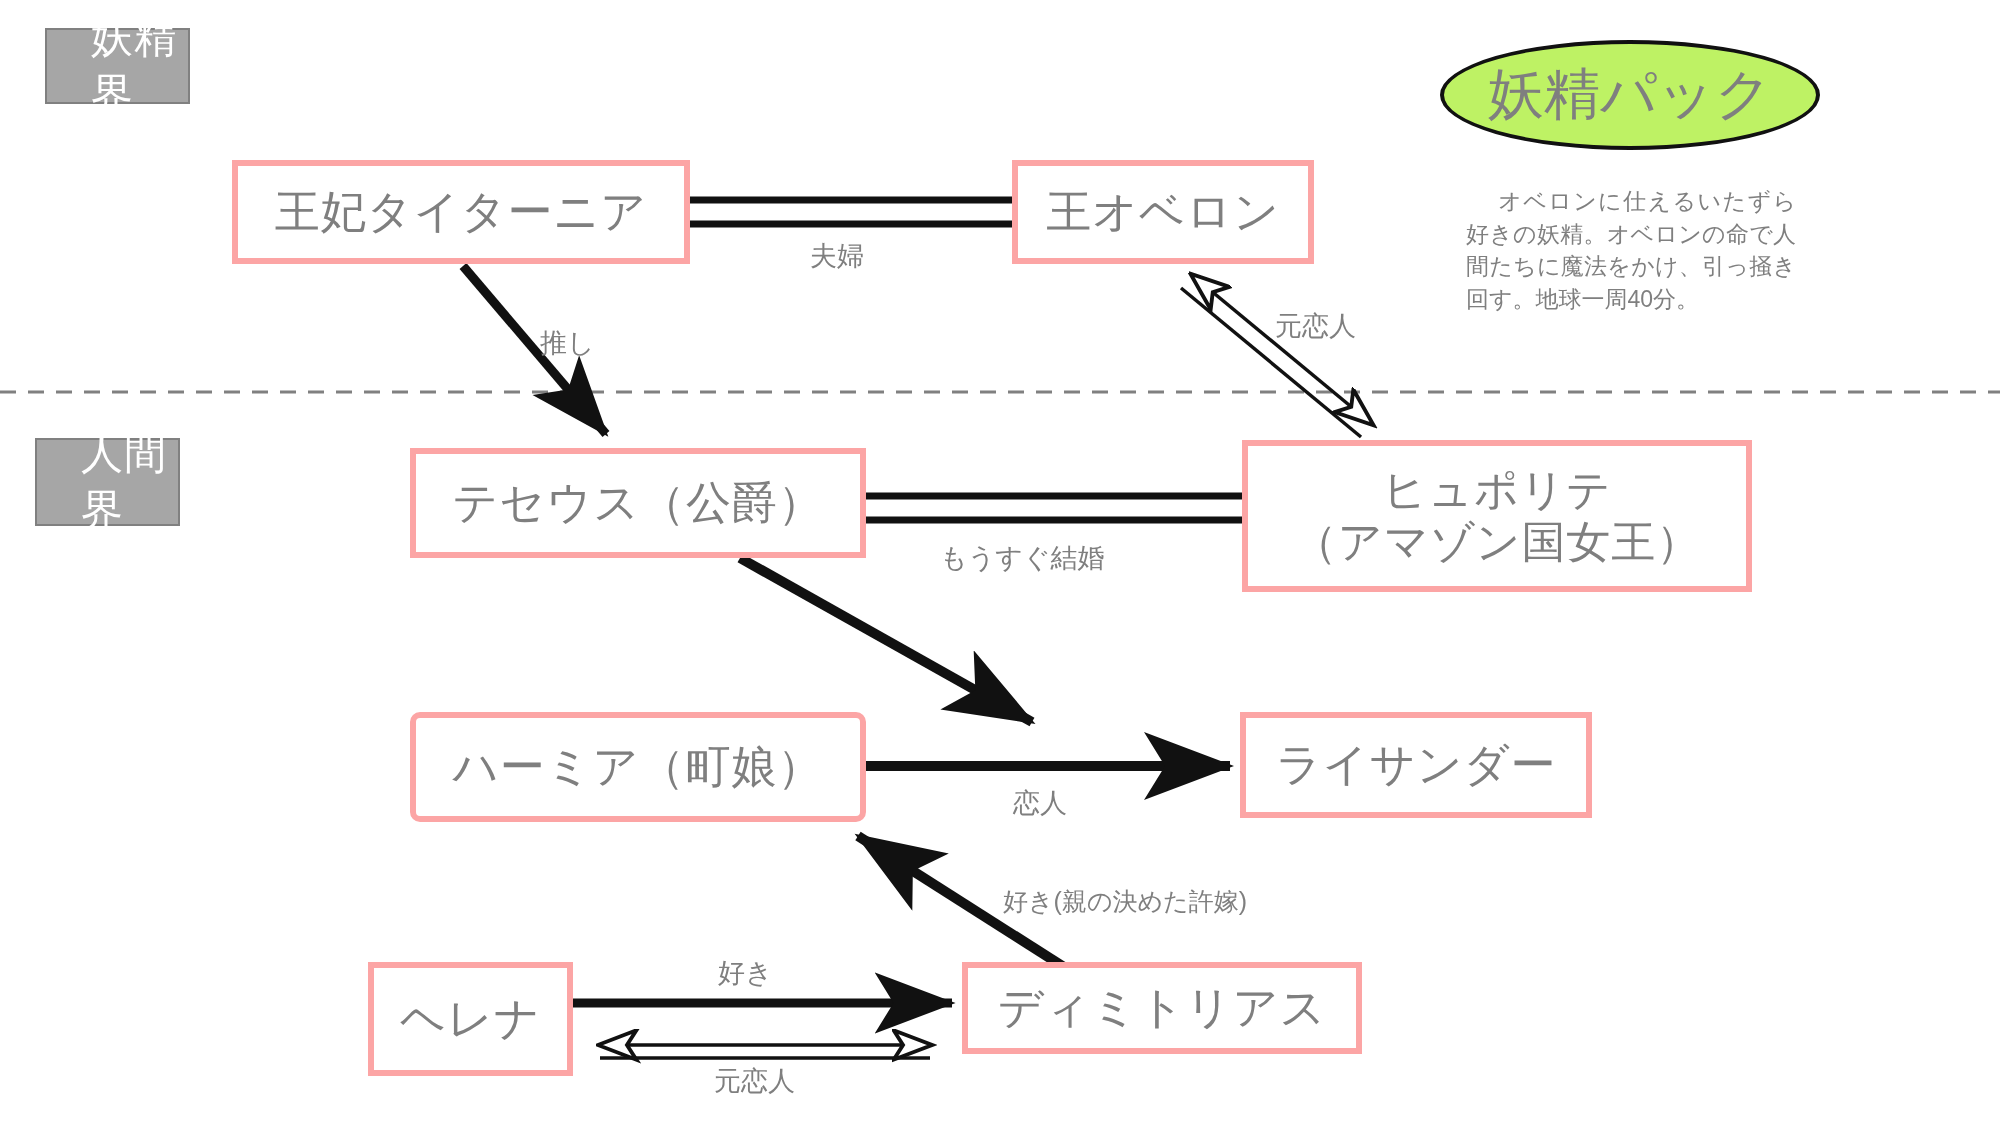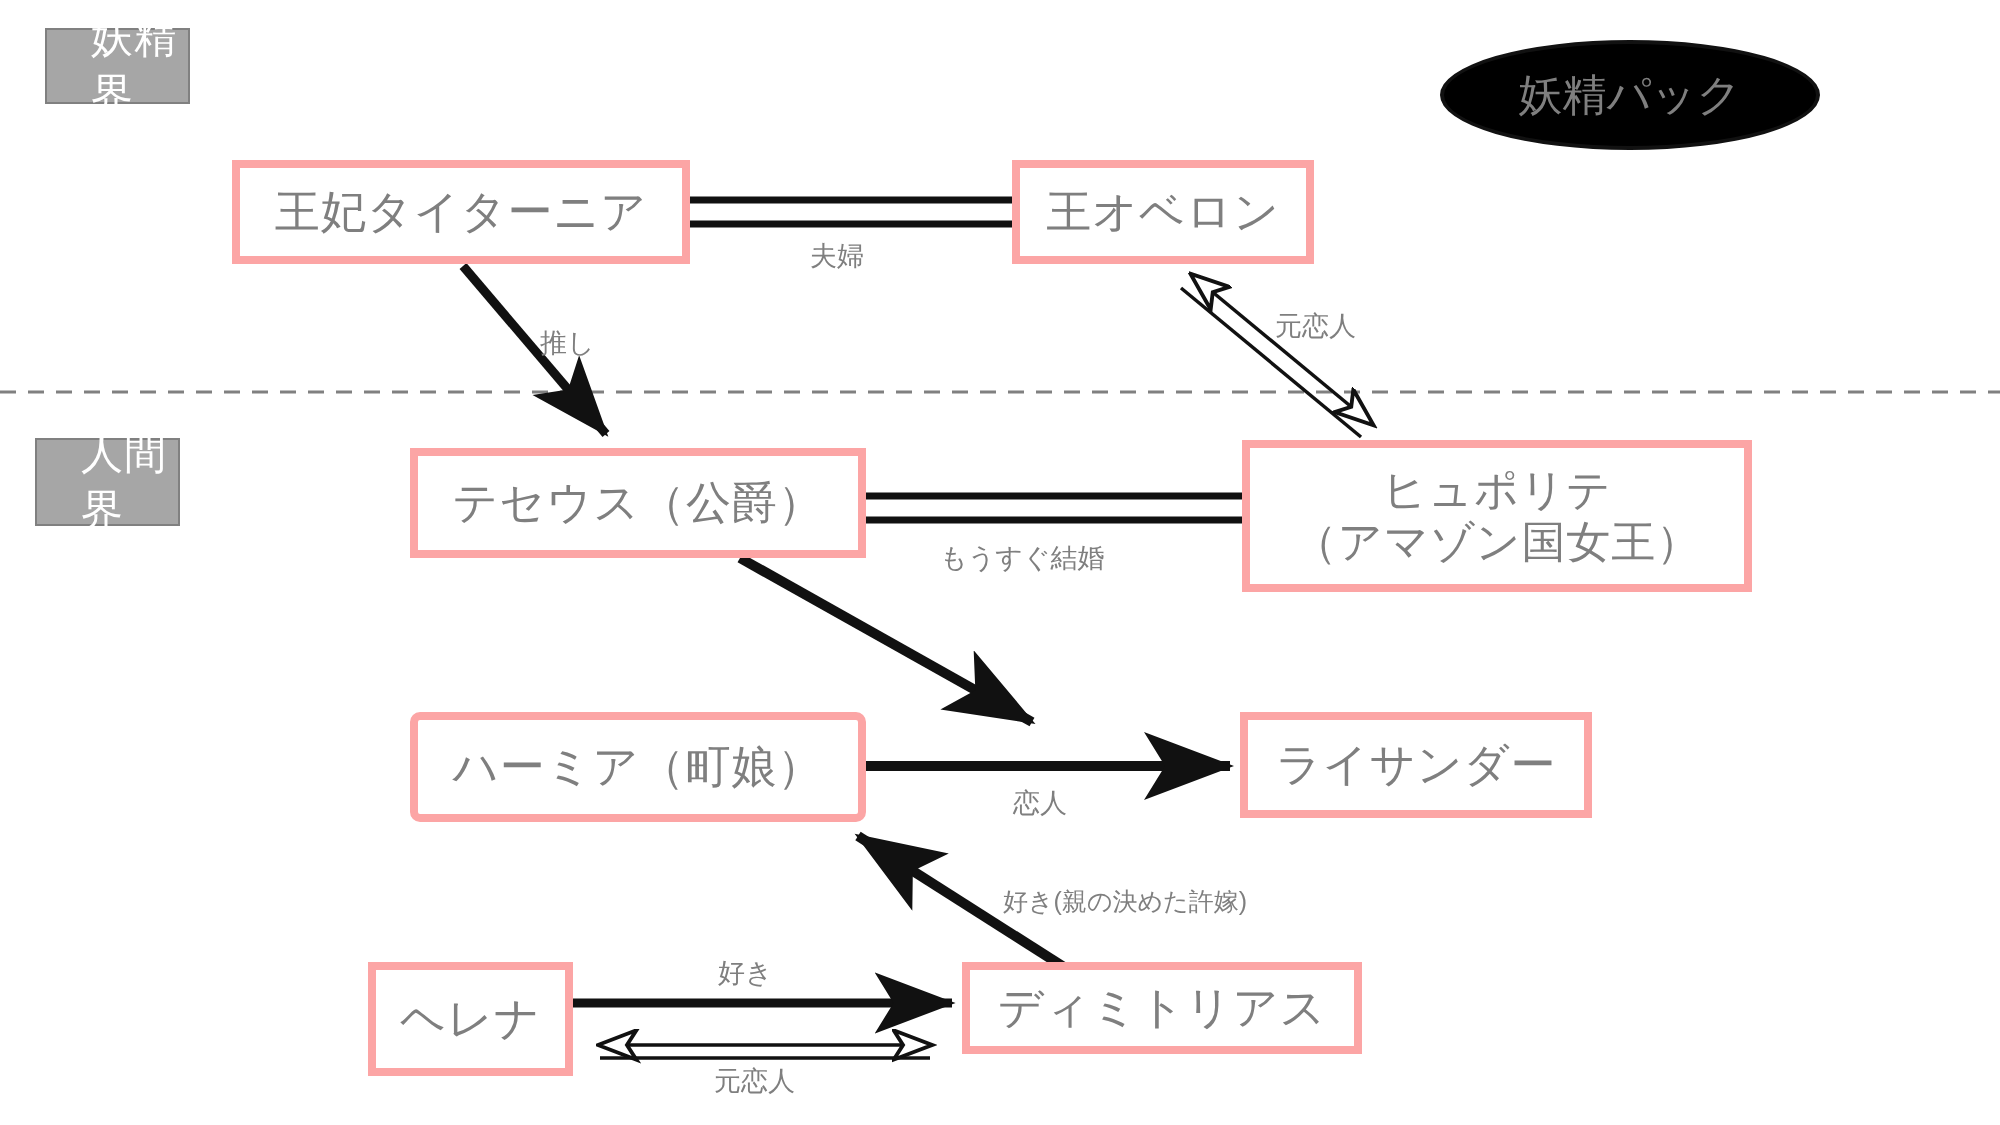--- a/index.html
+++ b/index.html
@@ -22,21 +22,21 @@
     left: 0;
     top: 0;
     width: 2000px;
     height: 1125px;
     pointer-events: none;
   }
   .node {
     position: absolute;
     box-sizing: border-box;
     background: #ffffff;
-    border: 8px solid #fca5a5;
+    border: 6px solid #fca5a5;
     color: #7f7f7f;
     display: flex;
     align-items: center;
     justify-content: center;
     text-align: center;
     line-height: 1.18;
     letter-spacing: 0.02em;
     z-index: 3;
   }
   .realm-badge {
@@ -51,26 +51,26 @@
     font-size: 42px;
     letter-spacing: 0.03em;
     z-index: 3;
     padding-left: 44px;
   }
   .puck-ellipse {
     position: absolute;
     box-sizing: border-box;
     border: 4px solid #111111;
     border-radius: 50%;
-    background: #000000;
+    background: #bef264;
     color: #7f7f7f;
     display: flex;
     align-items: center;
     justify-content: center;
-    font-size: 44px;
+    font-size: 56px;
     z-index: 3;
   }
   .puck-desc {
     position: absolute;
     color: #7f7f7f;
     font-size: 23px;
     line-height: 1.42;
     text-align: justify;
     text-indent: 1.4em;
     z-index: 3;
@@ -163,20 +163,21 @@
   <div class="realm-badge" style="left:45px; top:28px; width:145px; height:76px;">
     <span>妖精界</span>
   </div>
   <div class="realm-badge" style="left:35px; top:438px; width:145px; height:88px;">
     <span>人間界</span>
   </div>
 
   <div class="puck-ellipse" style="left:1440px; top:40px; width:380px; height:110px;">
     <span>妖精パック</span>
   </div>
+  <div class="puck-desc" style="left:1466px; top:185px; width:330px;">オベロンに仕えるいたずら好きの妖精。オベロンの命で人間たちに魔法をかけ、引っ掻き回す。地球一周40分。</div>
 
   <div class="node" style="left:232px; top:160px; width:458px; height:104px; font-size:45px;">
     <span>王妃タイターニア</span>
   </div>
 
   <div class="node" style="left:1012px; top:160px; width:302px; height:104px; font-size:45px;">
     <span>王オベロン</span>
   </div>
 
   <div class="node" style="left:410px; top:448px; width:456px; height:110px; font-size:45px;">

